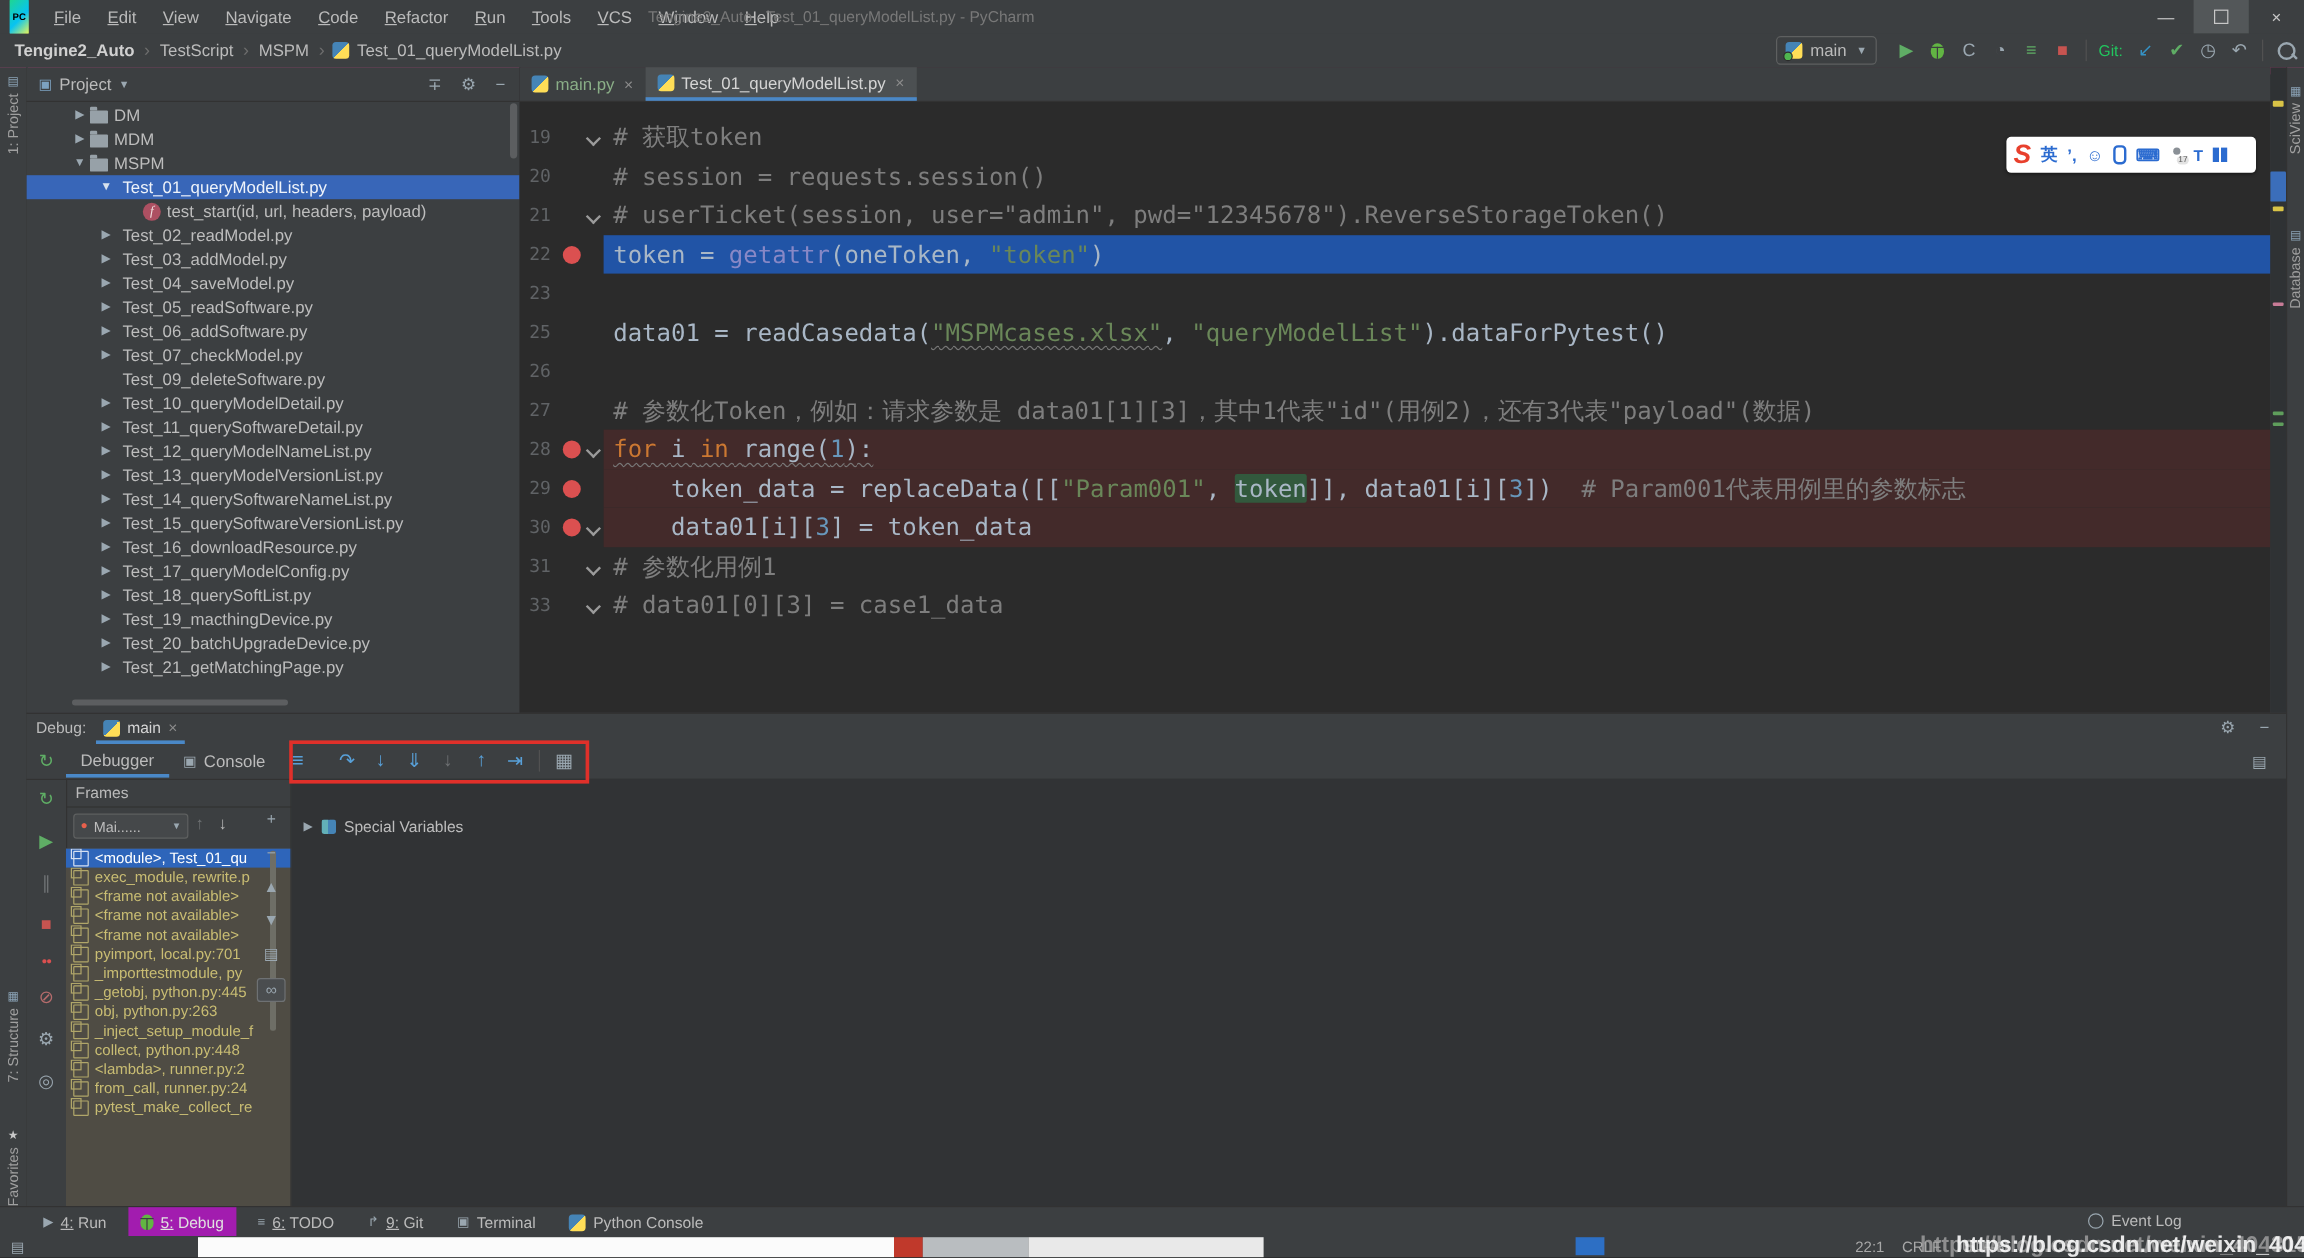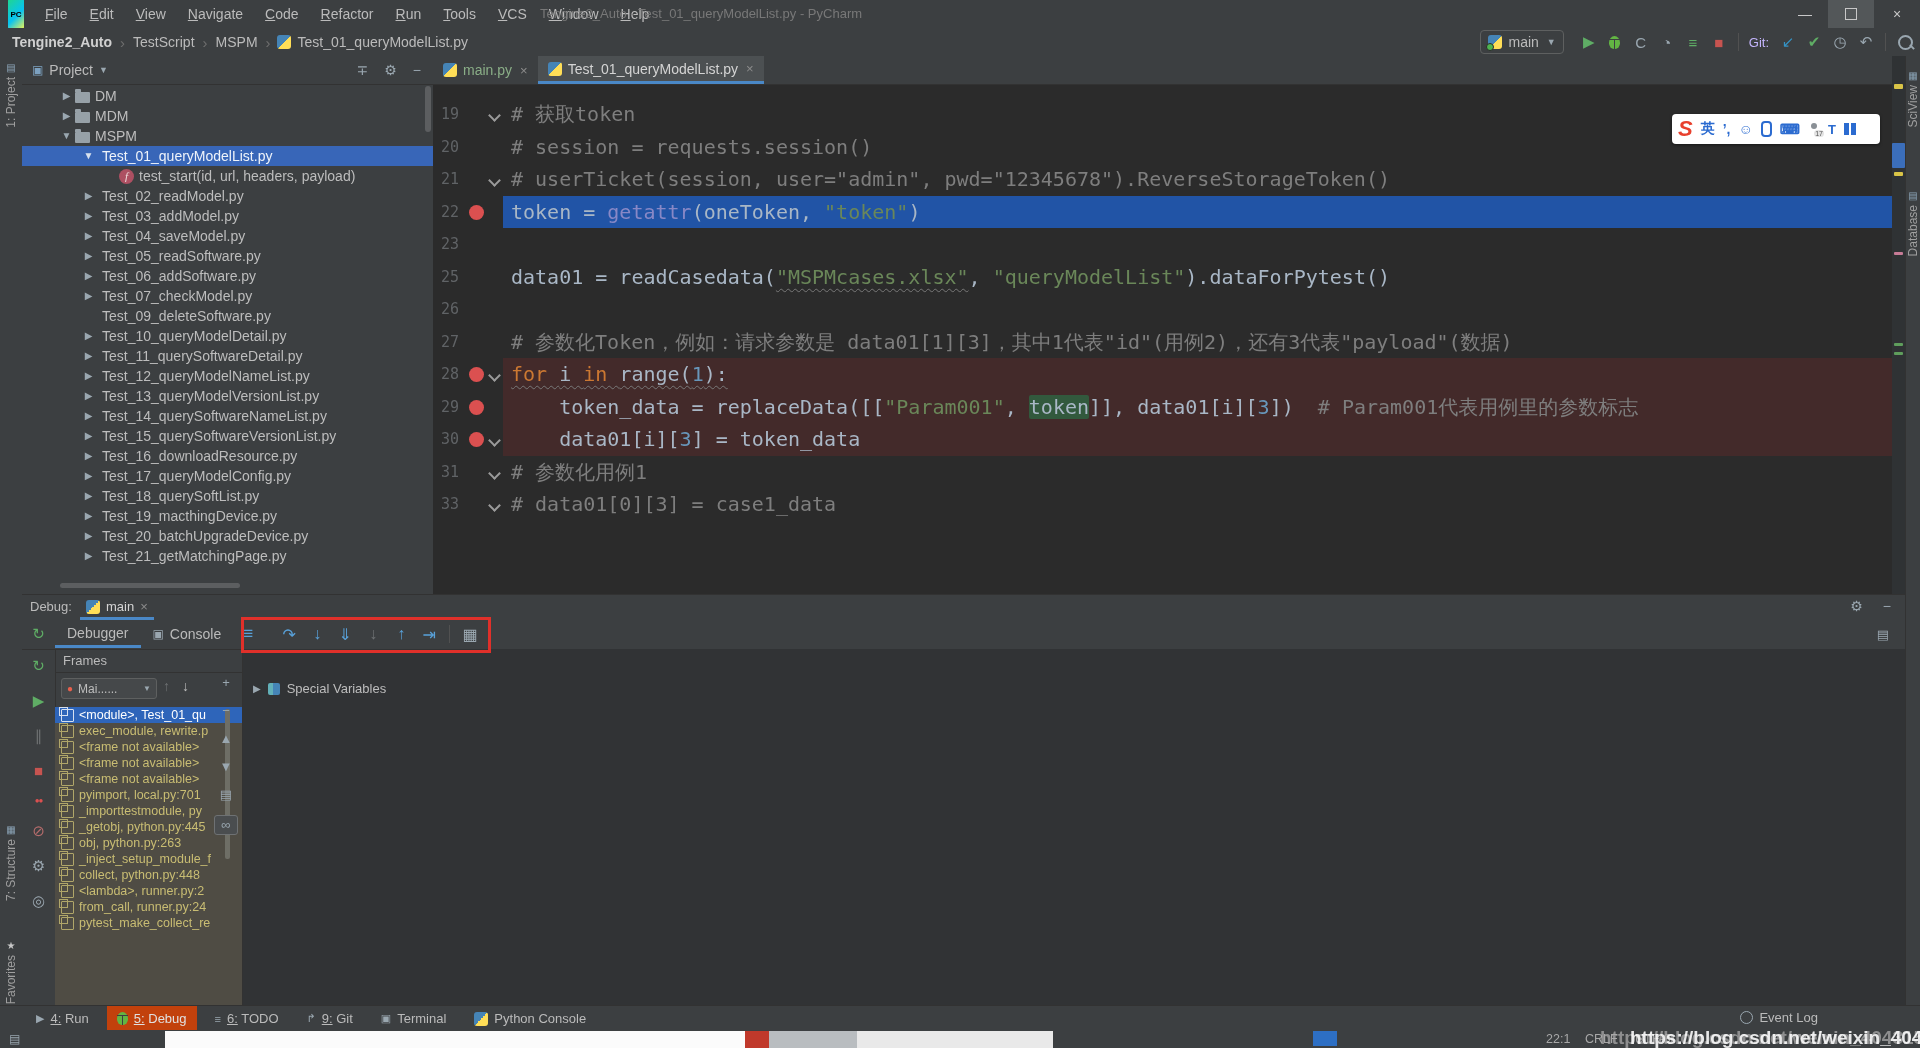--- a/index.html
+++ b/index.html
@@ -28,21 +28,21 @@
   #breadcrumbs{position:absolute;left:10px;top:0;height:28px;display:flex;align-items:center;font-size:14px;}
   .crumb{color:#bbbbbb;padding:0 2px;}
   .crumb.root{font-weight:bold;color:#d0d0d0;}
   .crumb-sep{color:#6e6e6e;padding:0 6px;font-size:15px;}
   #run-cluster{position:absolute;right:2px;top:0;height:28px;display:flex;align-items:center;}
   #run-config{display:flex;align-items:center;border:1px solid #5e6060;border-radius:4px;height:22px;
               padding:0 7px;margin-right:12px;}
   #run-config .caret{font-size:9px;color:#9aa7b0;margin-left:8px;}
   .tbi{display:inline-flex;align-items:center;justify-content:center;width:26px;height:24px;font-size:15px;}
   .tbi-sep{width:1px;height:18px;background:#515151;margin:0 6px;}
-  #git-label{color:#c4b5fd;margin:0 6px 0 4px;}
+  #git-label{color:#22c55e;margin:0 6px 0 4px;}
   .lens{position:relative;display:inline-block;width:11px;height:11px;border:2px solid #9aa7b0;border-radius:50%;}
   .lens::after{content:"";position:absolute;left:9px;top:9px;width:6px;height:2px;background:#9aa7b0;
                transform:rotate(45deg);}
 
   
   .ic-python{display:inline-block;width:14px;height:14px;border-radius:3px;position:relative;
              background:linear-gradient(135deg,#4584b6 0 50%,#ffde57 50% 100%);}
   .ic-python.run-dot::after{content:"";position:absolute;left:-2px;bottom:-2px;width:6px;height:6px;
              border-radius:50%;background:#4fb54f;border:1px solid #2b2b2b;}
   .ic-folder{display:inline-block;width:15px;height:11px;background:#97a1a8;border-radius:1px;position:relative;margin-top:2px;}
@@ -139,21 +139,21 @@
   #vars-header{position:absolute;left:0;top:0;width:100%;height:24px;background:#3c3f41;border-bottom:1px solid #323232;
                color:#bbbbbb;display:flex;align-items:center;padding-left:10px;box-sizing:border-box;}
   #special-vars{position:absolute;left:10px;top:32px;display:flex;align-items:center;gap:7px;color:#bdbdbd;font-size:13px;}
 
   #red-annotation{position:absolute;left:241px;top:617px;width:244px;height:30px;border:3px solid #e0302a;z-index:50;}
 
   
   #toolwindow-bar{position:absolute;left:0;top:1005px;width:1920px;height:25px;background:#3c3f41;border-top:1px solid #323232;
                   display:flex;align-items:center;}
   .twb{display:flex;align-items:center;gap:6px;padding:0 10px;height:25px;font-size:13px;color:#bbbbbb;}
-  .twb.active{background:#c2410c;color:#e0e0e0;}
+  .twb.active{background:#a21caf;color:#e0e0e0;}
   .twb .ticon{font-size:11px;color:#9aa7b0;}
   #event-log{position:absolute;right:102px;top:1005px;height:25px;display:flex;align-items:center;gap:6px;color:#bbbbbb;}
   #statusbar{position:absolute;left:0;top:1030px;width:1920px;height:18px;background:#3c3f41;}
   #status-left-icon{position:absolute;left:9px;top:2px;color:#9aa7b0;font-size:12px;}
   .task-seg{position:absolute;top:1px;height:17px;}
   .status-item{position:absolute;top:2px;color:#a8a8a8;font-size:12.5px;}
   #watermark-gray{position:absolute;left:1600px;top:-3px;font-size:19px;font-weight:bold;color:rgba(170,170,170,0.75);white-space:nowrap;}
   #watermark-white{position:absolute;left:1630px;top:-3px;font-size:19px;font-weight:bold;color:rgba(255,255,255,0.88);white-space:nowrap;}
   #blue-chip{position:absolute;left:1313px;top:1px;width:24px;height:15px;background:#2d6fc4;}
 

